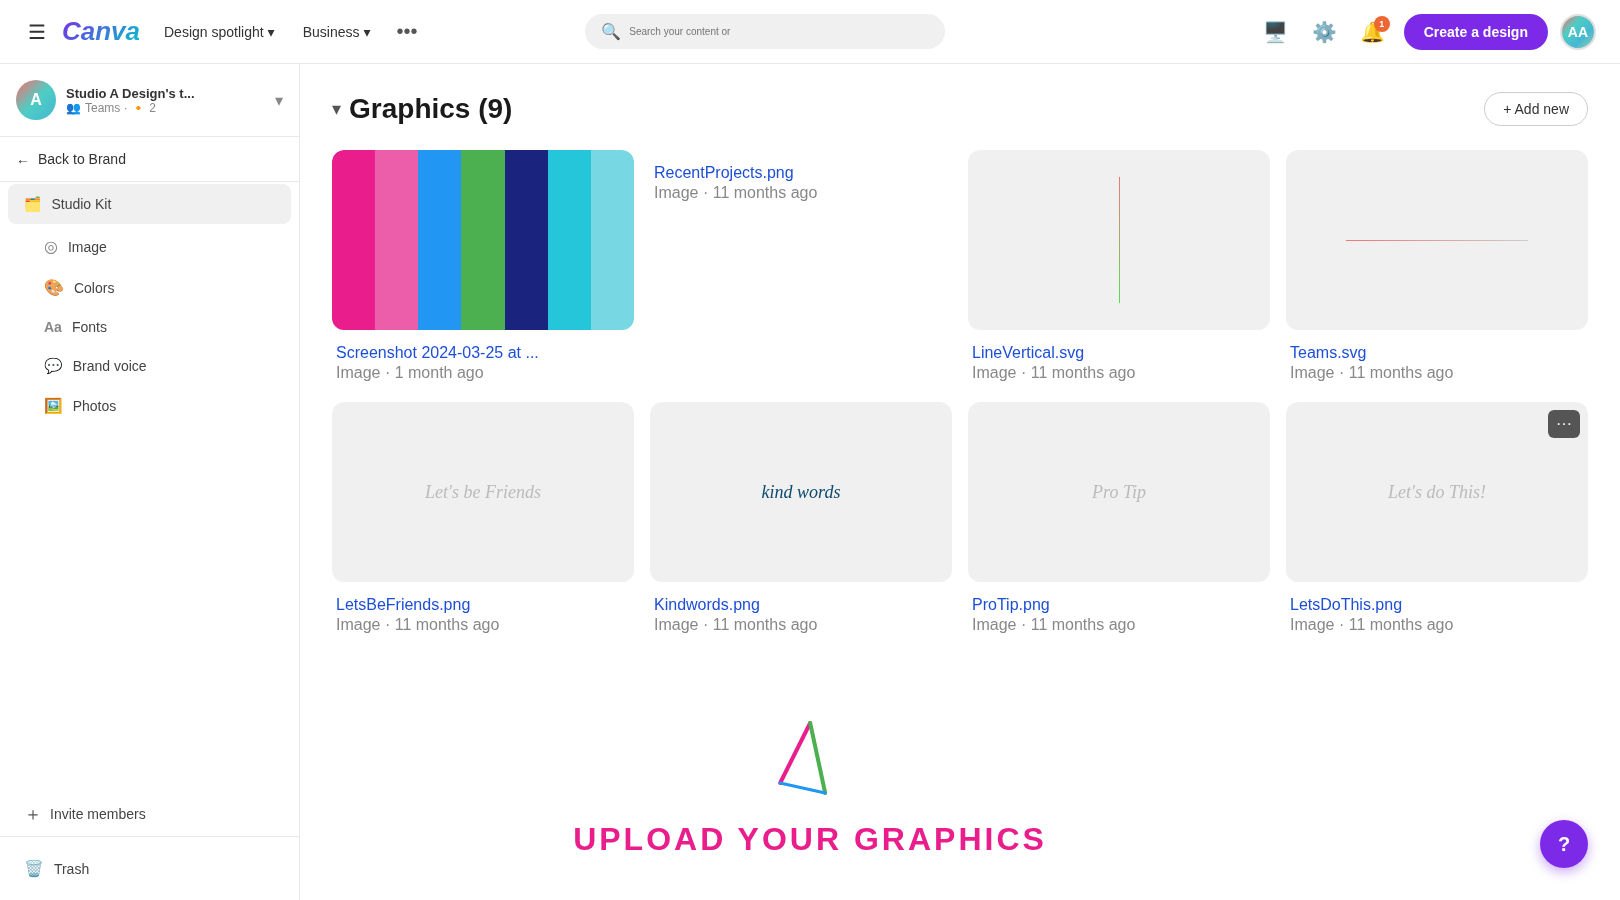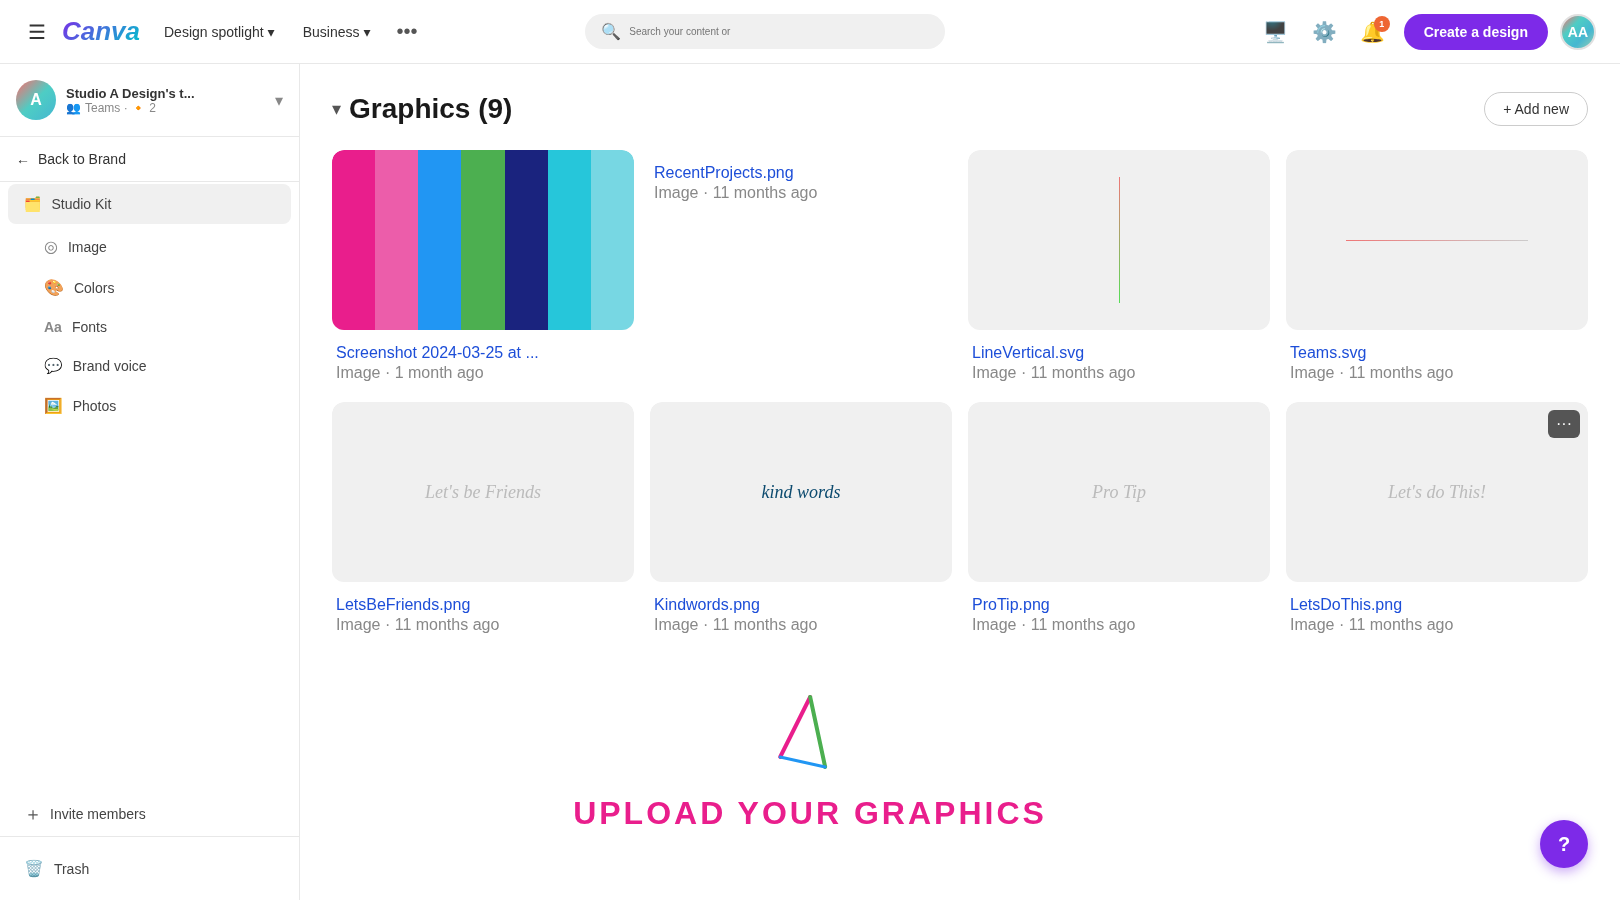--- a/index.html
+++ b/index.html
@@ -278,21 +278,21 @@
           <div class="grid-meta">
             <span>Image</span> · <span>11 months ago</span>
           </div>
         </div>
       </div>
 
     </div>
   </main>
 </div>
 
-<div style="position:fixed; bottom: 68px; left: 50%; transform: translateX(-50%); text-align:center; pointer-events:none;">
+<div style="position:fixed; bottom: 42px; left: 50%; transform: translateX(-50%); text-align:center; pointer-events:none;">
 
   <svg width="80" height="100" viewBox="0 0 80 100" style="display:block; margin: 0 auto 8px;">
     <line x1="40" y1="10" x2="10" y2="70" stroke="#e91e8c" stroke-width="4" stroke-linecap="round"></line>
     <line x1="40" y1="10" x2="55" y2="80" stroke="#4caf50" stroke-width="4" stroke-linecap="round"></line>
     <line x1="10" y1="70" x2="55" y2="80" stroke="#2196f3" stroke-width="3" stroke-linecap="round"></line>
   </svg>
   <div style="font-size:32px; font-weight:900; color:#e91e8c; letter-spacing:3px; text-transform:uppercase; font-family: -apple-system, sans-serif;">UPLOAD YOUR GRAPHICS</div>
 </div>
 
 <div class="help-btn">?</div>

